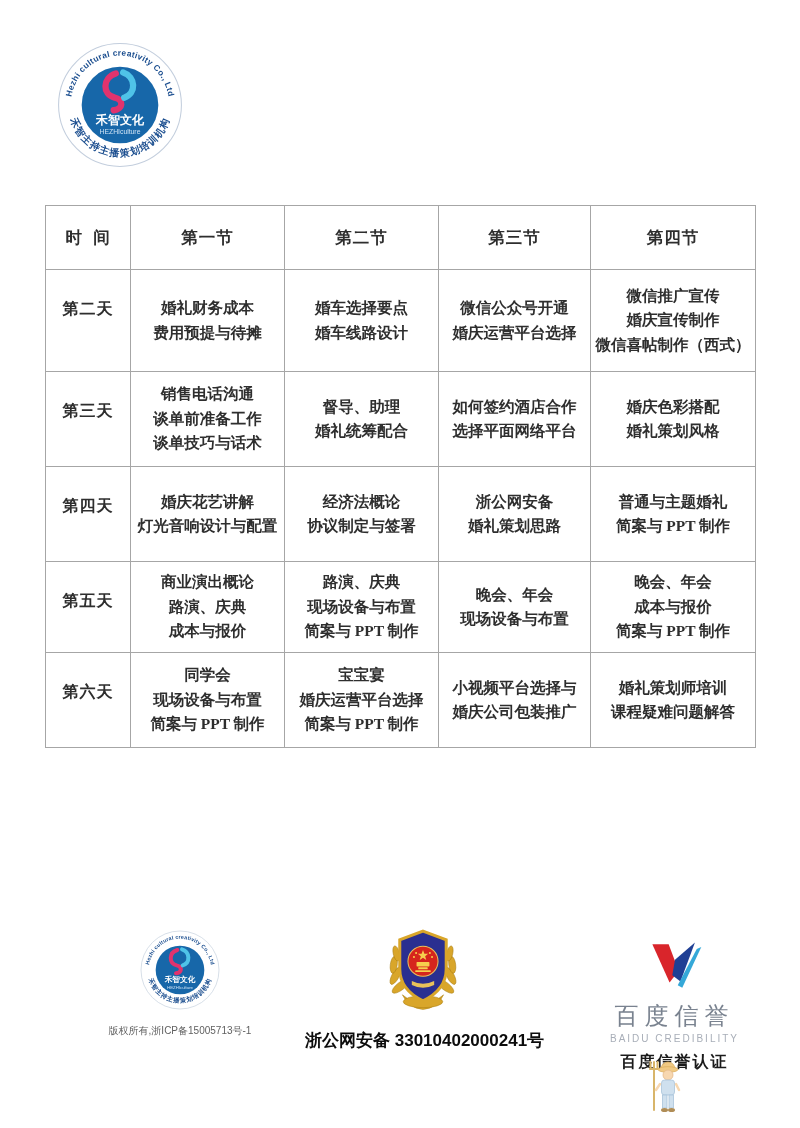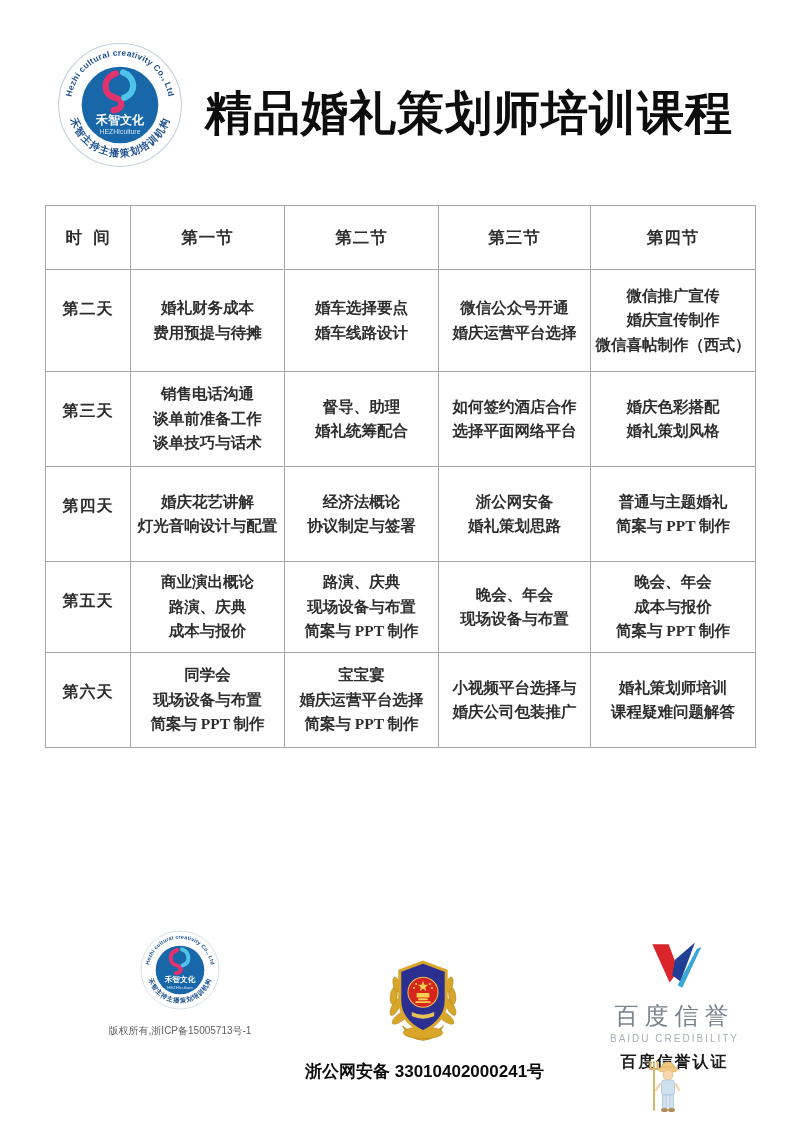--- a/index.html
+++ b/index.html
@@ -49,21 +49,21 @@
   .course-table tbody tr:nth-child(4){height:91px;}
   .course-table tbody tr:nth-child(5){height:95px;}
   .course-table tbody tr:nth-child(6){height:100px;}
 
   
   .footer-block{position:absolute;text-align:center;}
   .footer-left{left:70px;top:930px;width:220px;}
   .logo-footer{width:80px;height:80px;display:inline-block;}
   .copyright-text{margin-top:10px;font-family:var(--font-sans);font-size:10px;color:var(--copyright-gray,#5f5f5f);white-space:nowrap;}
 
-  .footer-center{left:305px;top:957px;width:235px;}
+  .footer-center{left:305px;top:926px;width:235px;}
   .police-badge{width:86px;height:90px;display:inline-block;}
   .police-text{margin-top:6px;font-family:var(--font-sans);font-weight:bold;font-size:17px;color:#0c0c0c;white-space:nowrap;}
 
   .footer-right{left:597px;top:938px;width:155px;}
   .baidu-v{width:58px;height:56px;display:inline-block;}
   .baidu-name{font-family:Liberation Serif, serif;font-size:24px;letter-spacing:6px;color:var(--baidu-text-gray,#79828f);margin-top:4px;white-space:nowrap;}
   .baidu-name-en{font-family:var(--font-sans);font-size:10px;letter-spacing:2px;color:#a8aeb8;margin-top:1px;white-space:nowrap;}
   .baidu-cert{font-family:var(--font-sans);font-size:16px;font-weight:bold;color:#1a1a1a;margin-top:8px;letter-spacing:2px;white-space:nowrap;}
 
   
@@ -92,21 +92,20 @@
         <textPath href="#arcBot1" startOffset="50%" text-anchor="middle">禾智主持主播策划培训机构</textPath>
       </text>
       <circle cx="60" cy="60" r="36.5" style="fill:var(--logo-blue)"></circle>
       <path d="M56 30 C 43 34 43 50 55 53 C 64 55 63 64 54 65" fill="none" stroke-linecap="round" stroke-width="6" style="stroke:var(--logo-pink)"></path>
       <path d="M63 29 C 75 33 76 49 64 53" fill="none" stroke-linecap="round" stroke-width="6" style="stroke:var(--logo-swirl-blue)"></path>
       <text x="60" y="78" text-anchor="middle" font-size="11.5" font-weight="bold" fill="#ffffff">禾智文化</text>
       <text x="60" y="88" text-anchor="middle" font-size="6.5" fill="#cfe3f5">HEZHIculture</text>
     </svg>
   </div>
 
-  <h1 class="title">精品婚礼策划师培训课程</h1>
 
   <table class="course-table">
     <colgroup>
       <col class="c0">
         <col class="c1">
         <col class="c2">
         <col class="c3">
         <col class="c4">
     </colgroup>
     <thead>

